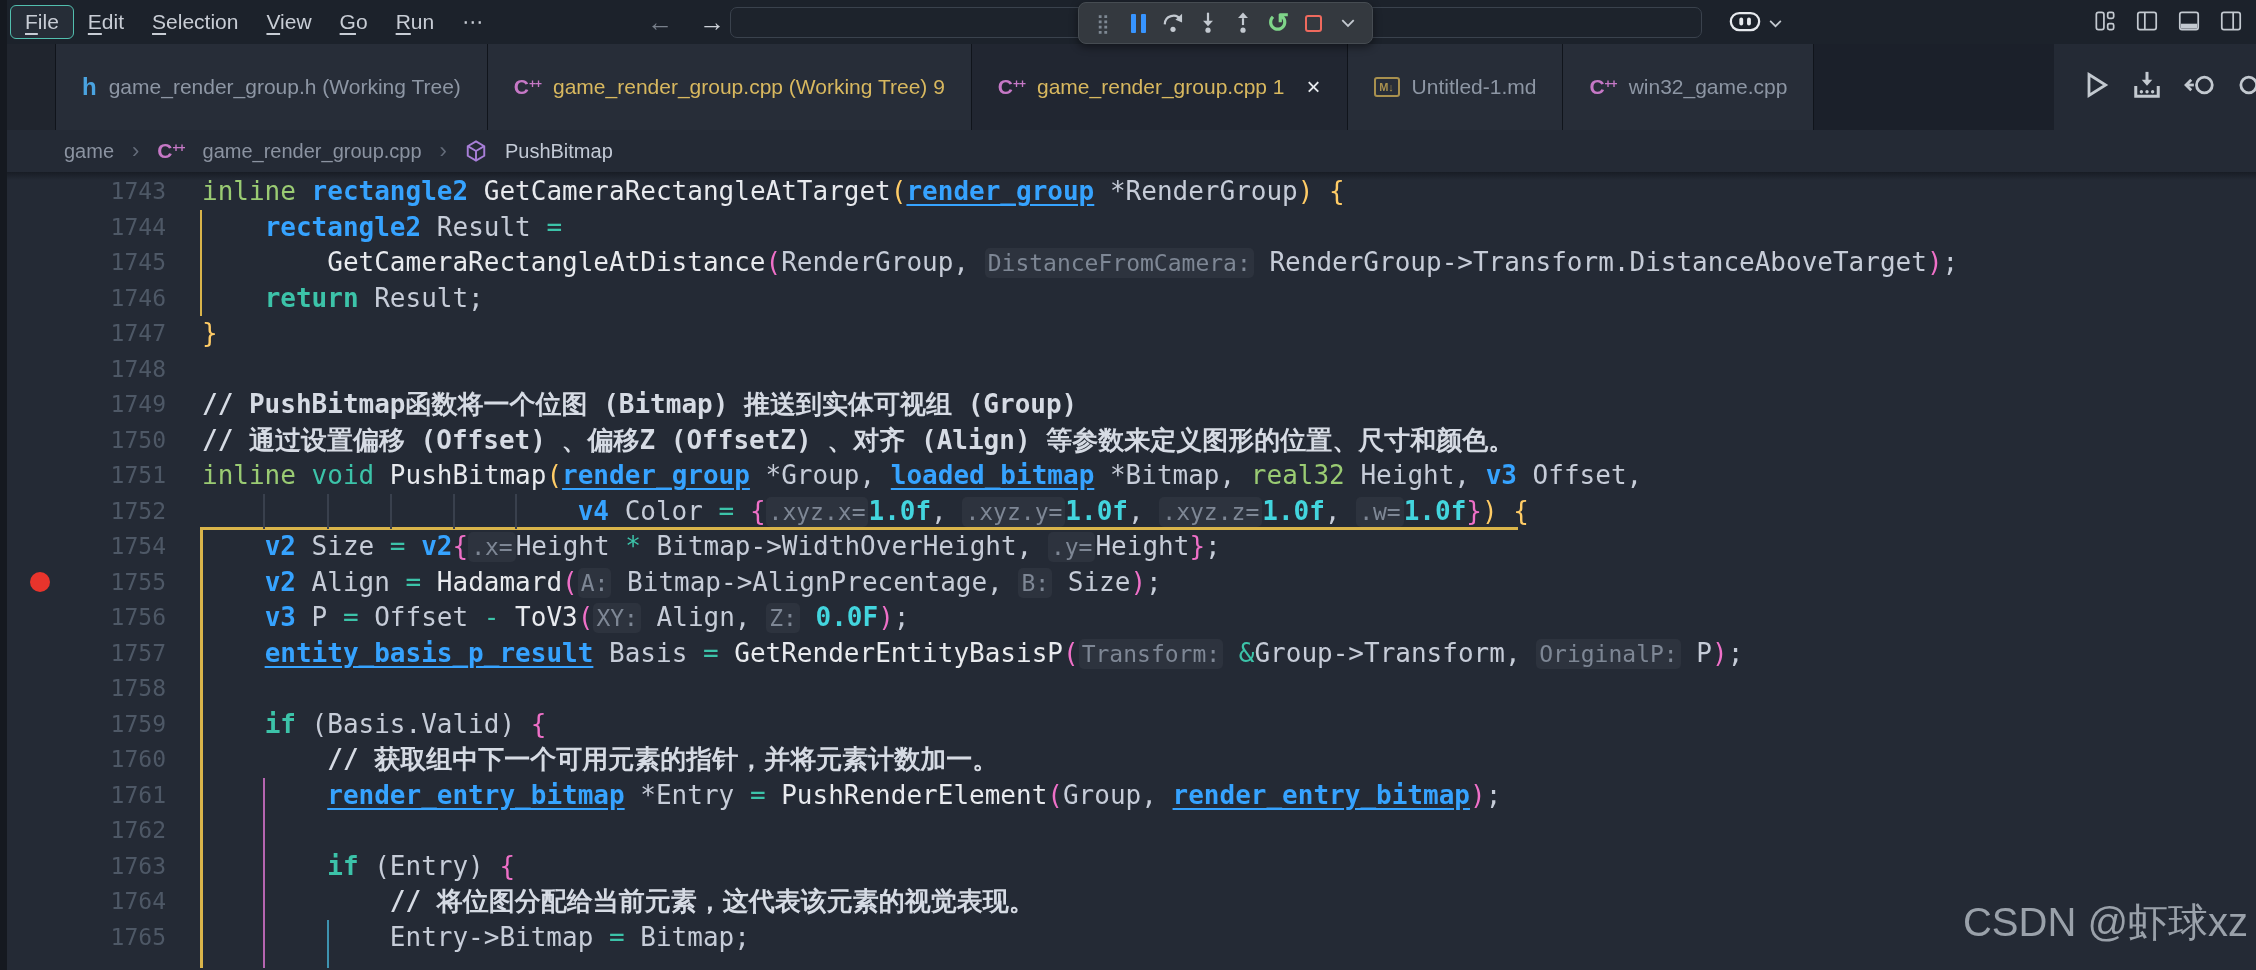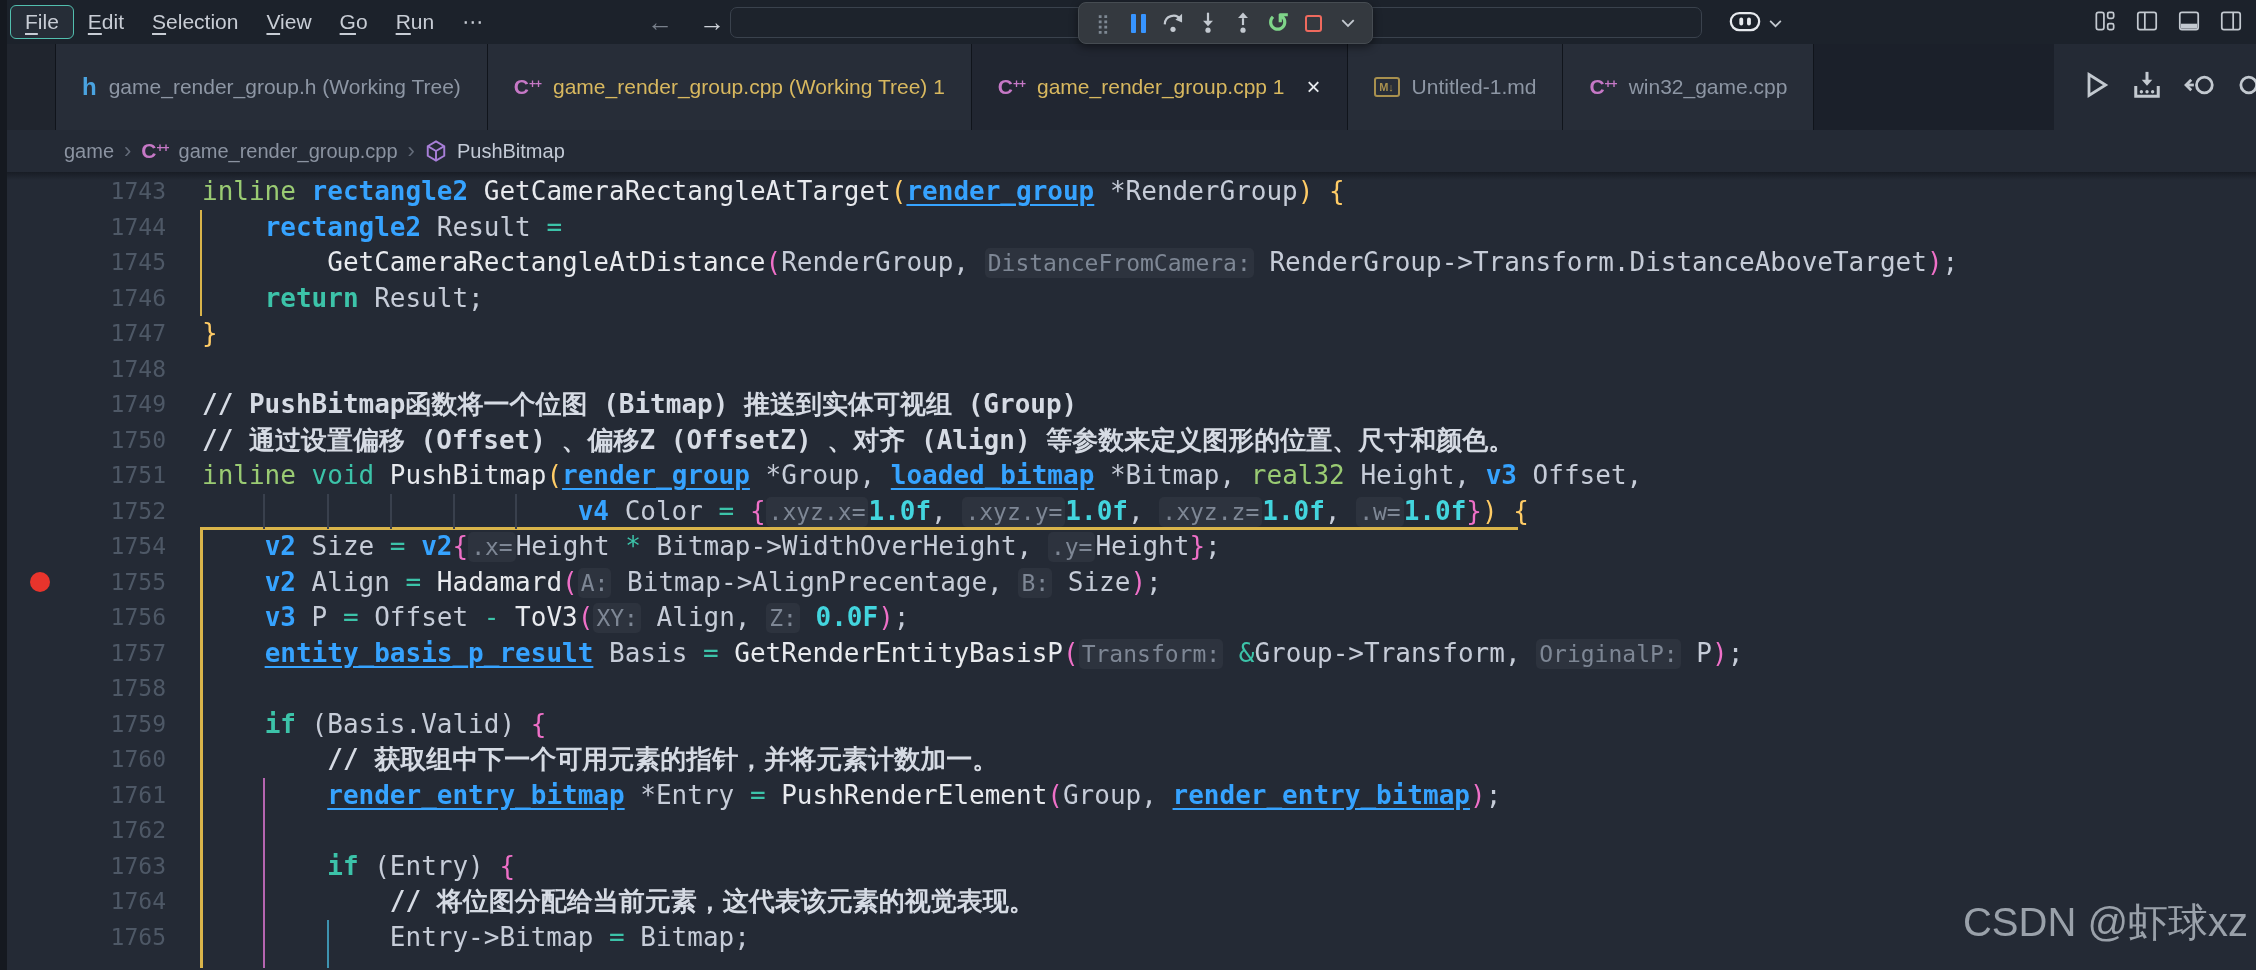--- a/index.html
+++ b/index.html
@@ -37,21 +37,21 @@
   .tab.mod { color:#d8b85f; }
   .tab .close { color:#e8ebef; font-size:24px; margin-left:10px; }
   .icon-h { color:#4aa3e0; font-weight:bold; font-size:24px; font-family:"Liberation Sans",sans-serif; }
   .icon-cpp { color:#c678c6; font-weight:bold; font-size:21px; position:relative; }
   .icon-cpp .pp { font-size:12px; position:relative; top:-6px; letter-spacing:-1px; }
   .icon-md { display:inline-flex; align-items:center; justify-content:center; width:26px; height:20px;
     border:2px solid #a8904e; border-radius:3px; color:#a8904e; font-size:11px; font-weight:bold; }
   .tab-actions { margin-left:auto; display:flex; align-items:center; gap:22px; padding-right:0px; background:#242a35; padding-left:28px; }
 
   .breadcrumb { position:absolute; top:130px; left:0; width:2256px; height:42px; background:#242a35;
-    display:flex; align-items:center; gap:10px; padding-left:64px; font-size:20px; color:#8b93a1; z-index:20; }
+    display:flex; align-items:center; gap:18px; padding-left:64px; font-size:20px; color:#8b93a1; z-index:20; }
   .breadcrumb .sep { color:#646c7a; font-size:22px; }
   .breadcrumb .leaf { color:#c3cad6; }
 
   .editor { position:absolute; top:170px; left:0; width:2256px; height:798px; background:#242a35; }
   .editor-shadow { position:absolute; top:0; left:0; width:2256px; height:10px;
     background:linear-gradient(to bottom, rgba(5,8,12,.5), rgba(5,8,12,0)); z-index:9; }
   .code { position:absolute; top:4px; left:0; width:2256px; }
   .line { display:flex; height:35.5px; line-height:35.5px; }
   .ln { width:202px; min-width:202px; text-align:right; padding-right:36px; color:#4e5866;
     font-family:"DejaVu Sans Mono", monospace; font-size:23px; }
@@ -186,21 +186,21 @@
 
 <div class="tabbar">
   <div class="tabspacer"></div>
   <div id="tabs" style="display:flex;">
       <div class="tab">
         <span class="icon-h">h</span>
         <span>game_render_group.h (Working Tree)</span>
       </div>
       <div class="tab mod">
         <span class="icon-cpp"><span>C</span><span class="pp">++</span></span>
-        <span>game_render_group.cpp (Working Tree) 1</span>
+        <span>game_render_group.cpp (Working Tree) 9</span>
       </div>
       <div class="tab active mod">
         <span class="icon-cpp"><span>C</span><span class="pp">++</span></span>
         <span>game_render_group.cpp 1</span>
         <span class="close">×</span>
       </div>
       <div class="tab">
         <span class="icon-md">M↓</span>
         <span>Untitled-1.md</span>
       </div>

